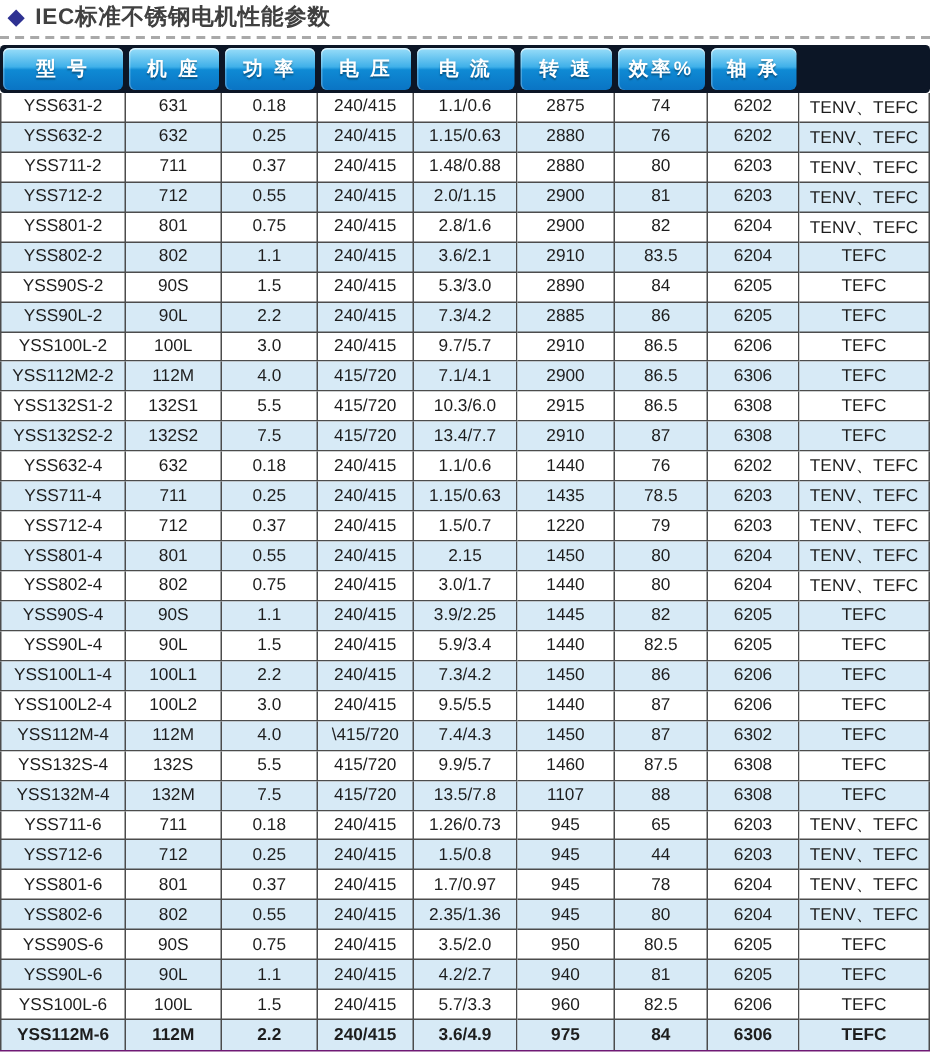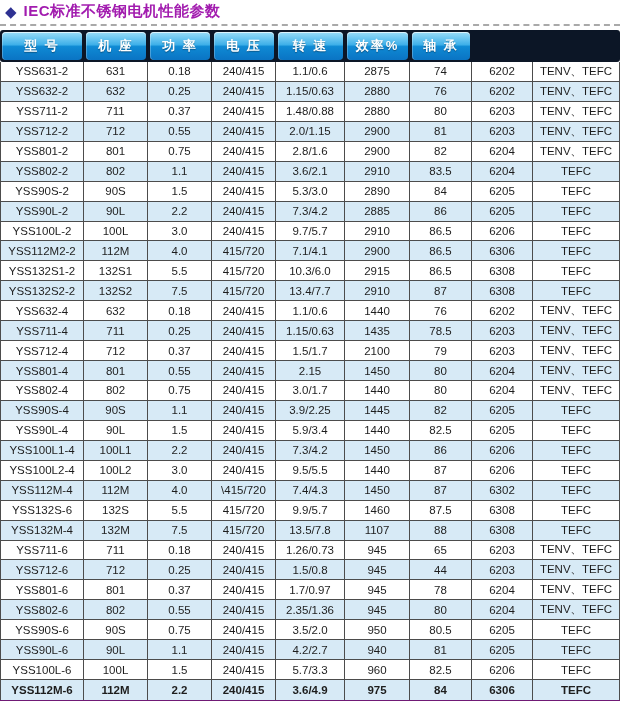--- a/index.html
+++ b/index.html
@@ -20,21 +20,21 @@
     align-items: center;
     padding-left: 5px;
   }
   .diamond {
     color: #2e3192;
     font-size: 15px;
     line-height: 1;
     margin-right: 7px;
   }
   .title-text {
-    color: #a21caf;
+    color: #404040;
     font-size: 15px;
     font-weight: bold;
     letter-spacing: 0.5px;
   }
   .dashed-sep {
     border-top: 2px dashed #a9a9a9;
     height: 0;
     margin: 1px 0 4px 0;
   }
 
@@ -100,20 +100,21 @@
     <span class="title-text">IEC标准不锈钢电机性能参数</span>
   </div>
   <div class="dashed-sep"></div>
 
   <div class="spec-table">
     <div class="thead">
       <div class="th">型 号</div>
       <div class="th">机 座</div>
       <div class="th">功 率</div>
       <div class="th">电 压</div>
+      <div class="th">电 流</div>
       <div class="th">转 速</div>
       <div class="th">效率%</div>
       <div class="th">轴 承</div>
     </div>
     <div class="tbody" id="tbody">
   <div class="tr">
     <div class="td">YSS631-2</div>
     <div class="td">631</div>
     <div class="td">0.18</div>
     <div class="td">240/415</div>
@@ -278,22 +279,22 @@
     <div class="td">78.5</div>
     <div class="td">6203</div>
     <div class="td">TENV、TEFC</div>
   </div>
 
   <div class="tr">
     <div class="td">YSS712-4</div>
     <div class="td">712</div>
     <div class="td">0.37</div>
     <div class="td">240/415</div>
-    <div class="td">1.5/1.7</div>
-    <div class="td">2100</div>
+    <div class="td">1.5/0.7</div>
+    <div class="td">1220</div>
     <div class="td">79</div>
     <div class="td">6203</div>
     <div class="td">TENV、TEFC</div>
   </div>
 
   <div class="tr">
     <div class="td">YSS801-4</div>
     <div class="td">801</div>
     <div class="td">0.55</div>
     <div class="td">240/415</div>
@@ -370,21 +371,21 @@
     <div class="td">4.0</div>
     <div class="td">\415/720</div>
     <div class="td">7.4/4.3</div>
     <div class="td">1450</div>
     <div class="td">87</div>
     <div class="td">6302</div>
     <div class="td">TEFC</div>
   </div>
 
   <div class="tr">
-    <div class="td">YSS132S-6</div>
+    <div class="td">YSS132S-4</div>
     <div class="td">132S</div>
     <div class="td">5.5</div>
     <div class="td">415/720</div>
     <div class="td">9.9/5.7</div>
     <div class="td">1460</div>
     <div class="td">87.5</div>
     <div class="td">6308</div>
     <div class="td">TEFC</div>
   </div>
 

